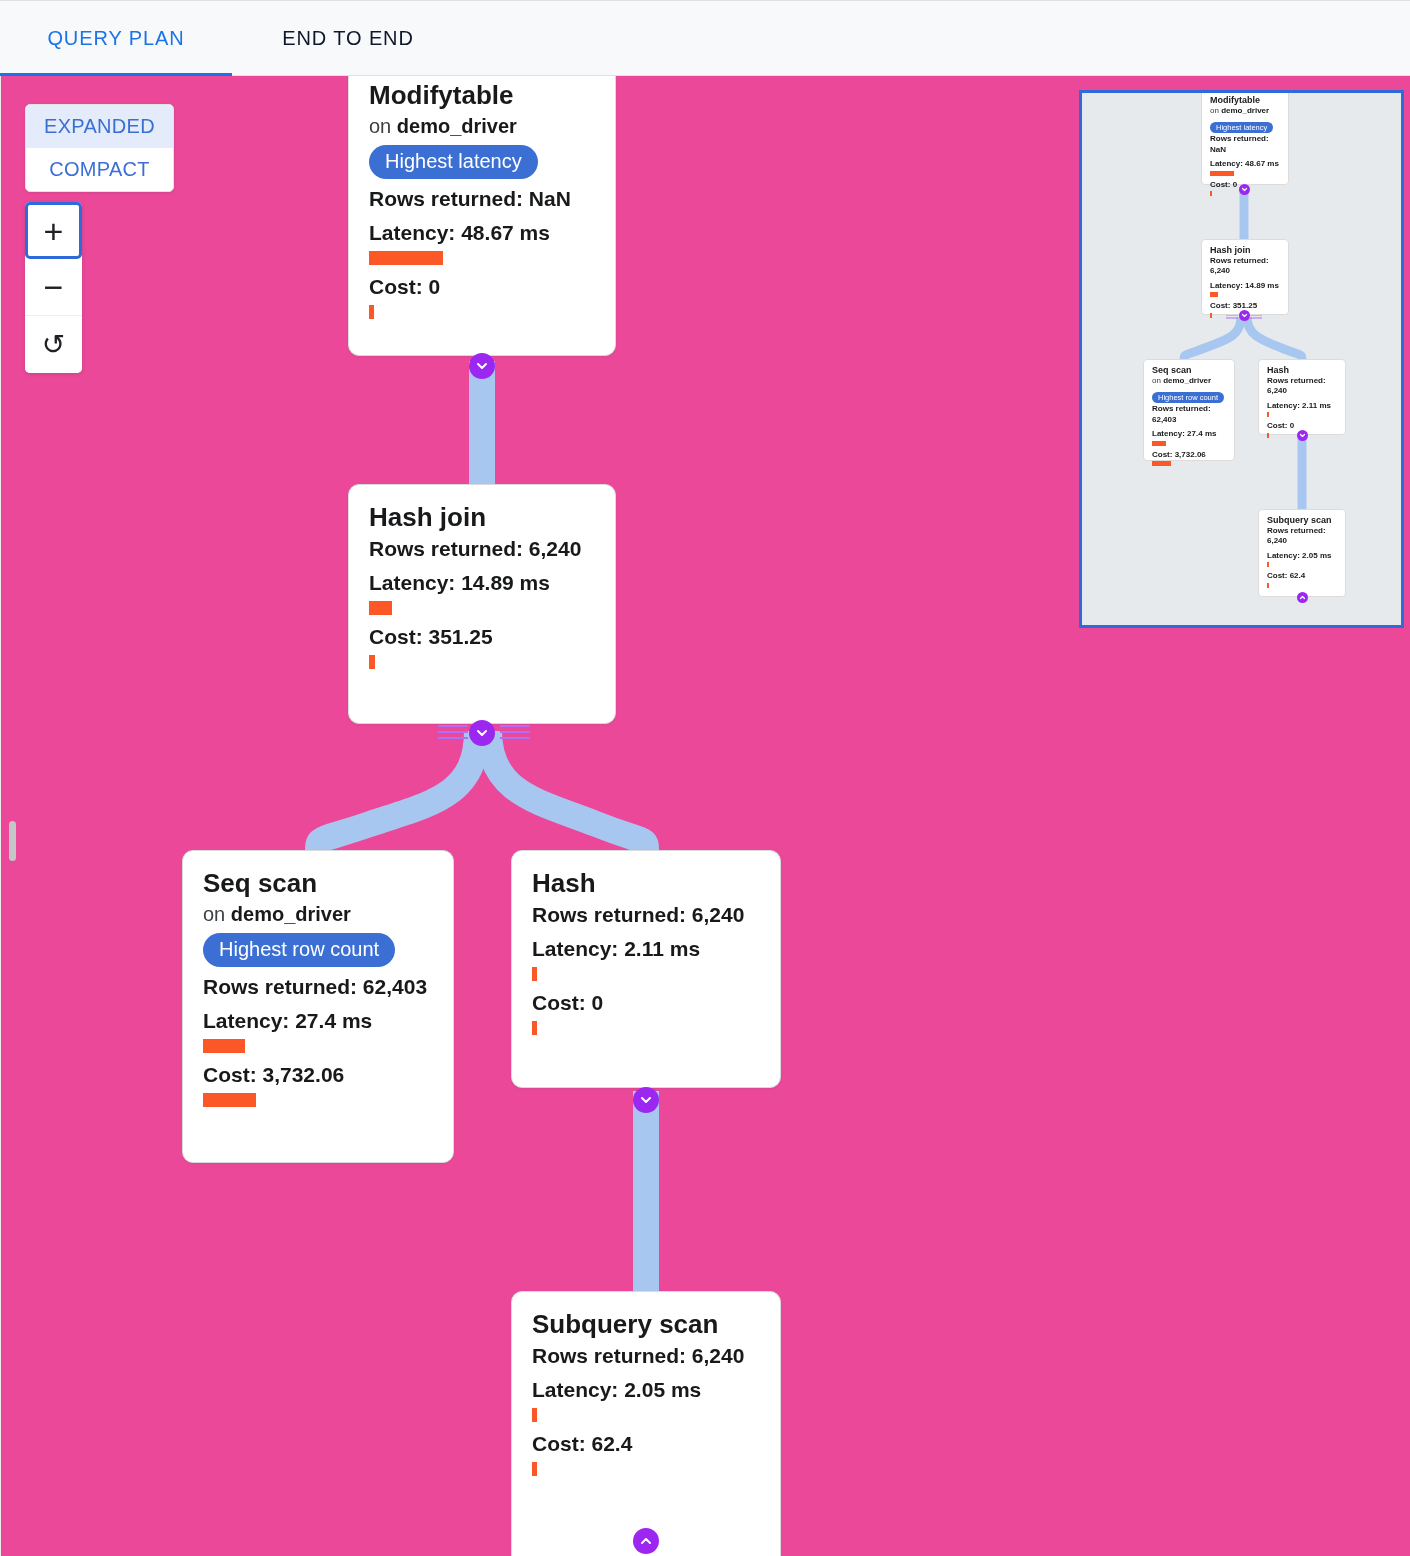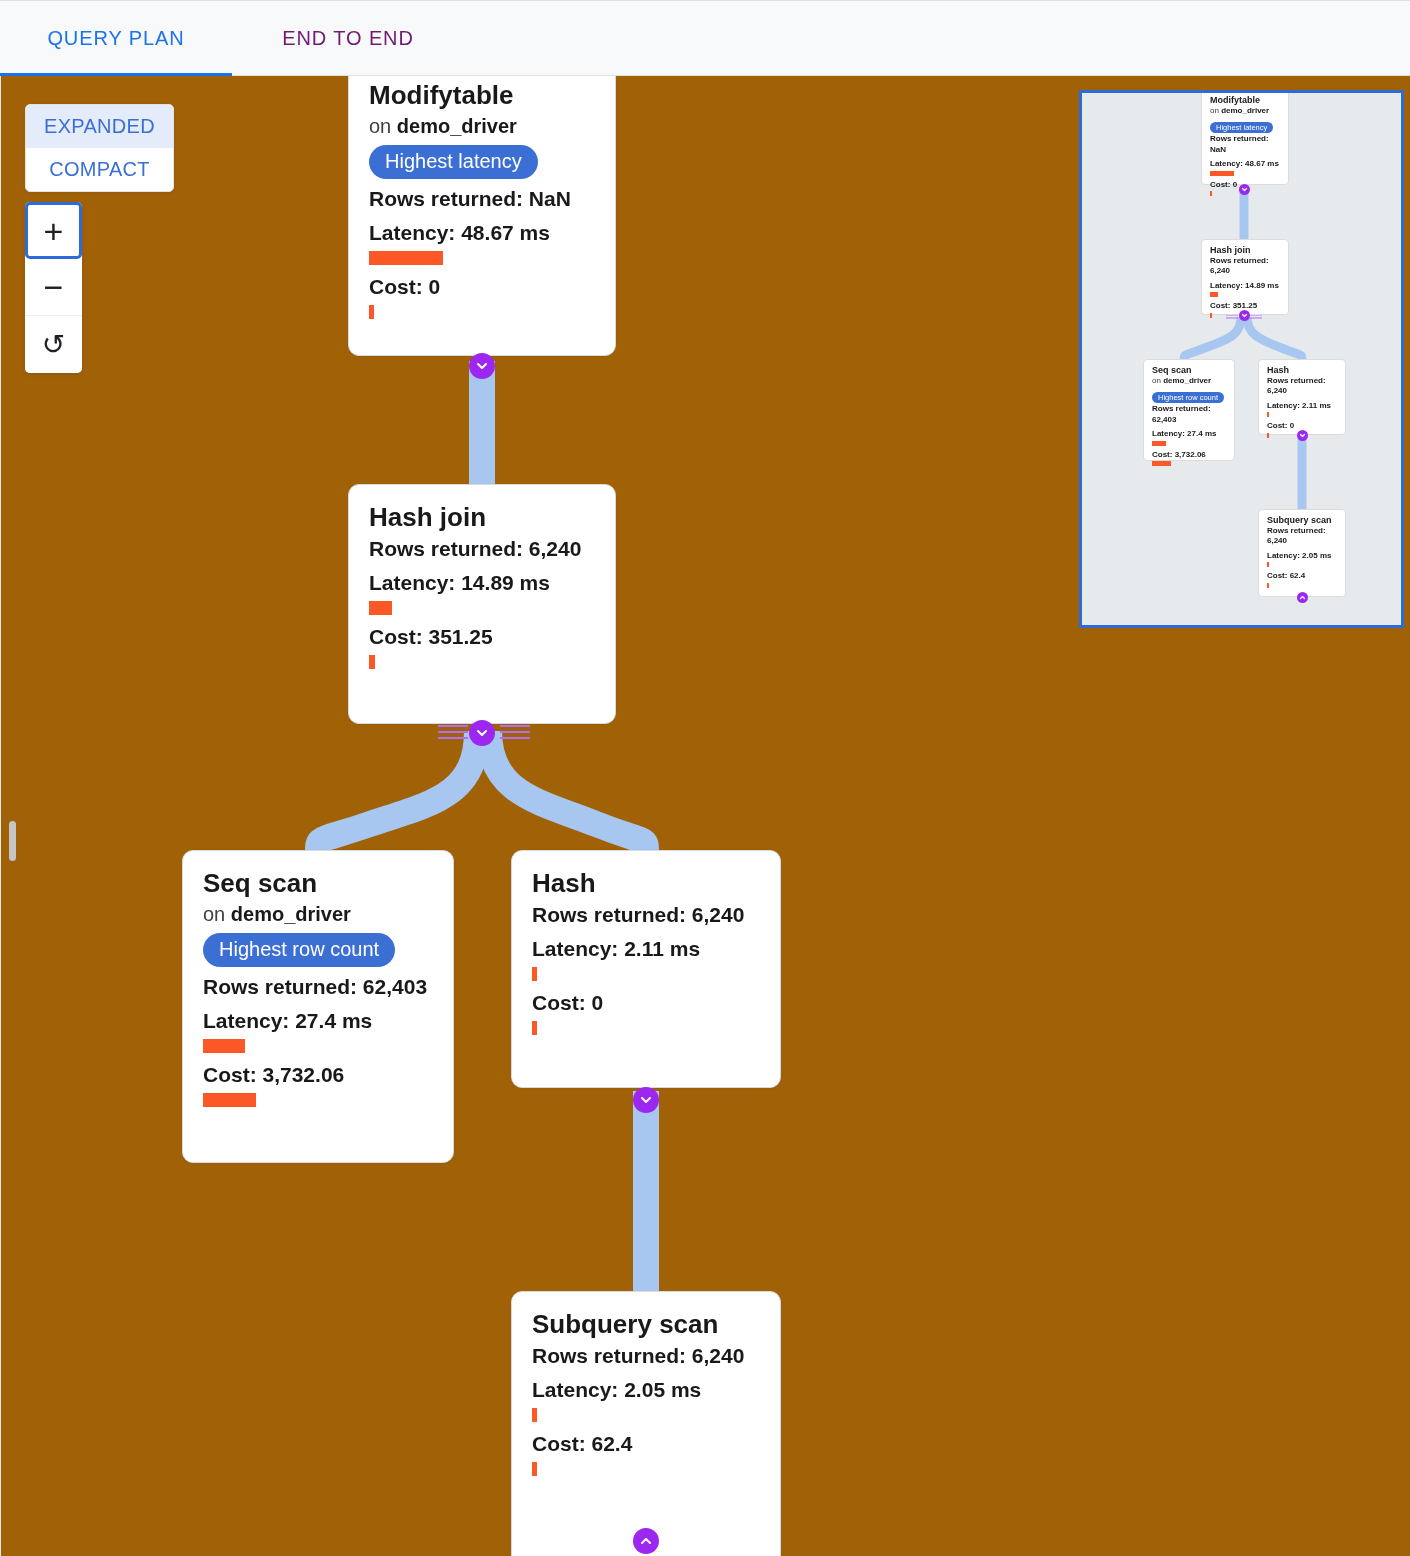--- a/index.html
+++ b/index.html
@@ -22,33 +22,33 @@
   }
   .tab {
     position: absolute; top: 0; height: 75px;
     display: flex; align-items: center; justify-content: center;
     font-size: 20px; letter-spacing: 0.9px;
     font-weight: 500;
     cursor: pointer;
     user-select: none;
   }
   .tab.active { color: #1a73e8; }
-  .tab.inactive { color: #701a75; }
+  .tab.inactive { color: #0f172a; }
   #tab-query-plan { left: 0px; width: 232px; }
   #tab-end-to-end { left: 232px; width: 232px; }
   #tab-underline {
     position: absolute; left: 0px; top: 72px;
     width: 232px; height: 4px; background: #1a73e8;
   }
 
   
   #canvas {
     position: absolute; left: 0; top: 76px;
     width: 1410px; height: 1480px;
-    background: #a16207;
+    background: #ec4899;
     overflow: hidden;
   }
 
   
   #mode-toggle {
     position: absolute; left: 25px; top: 28px;
     width: 149px;
     background: #ffffff;
     border: 1px solid #e2e3e5;
     border-radius: 5px;

